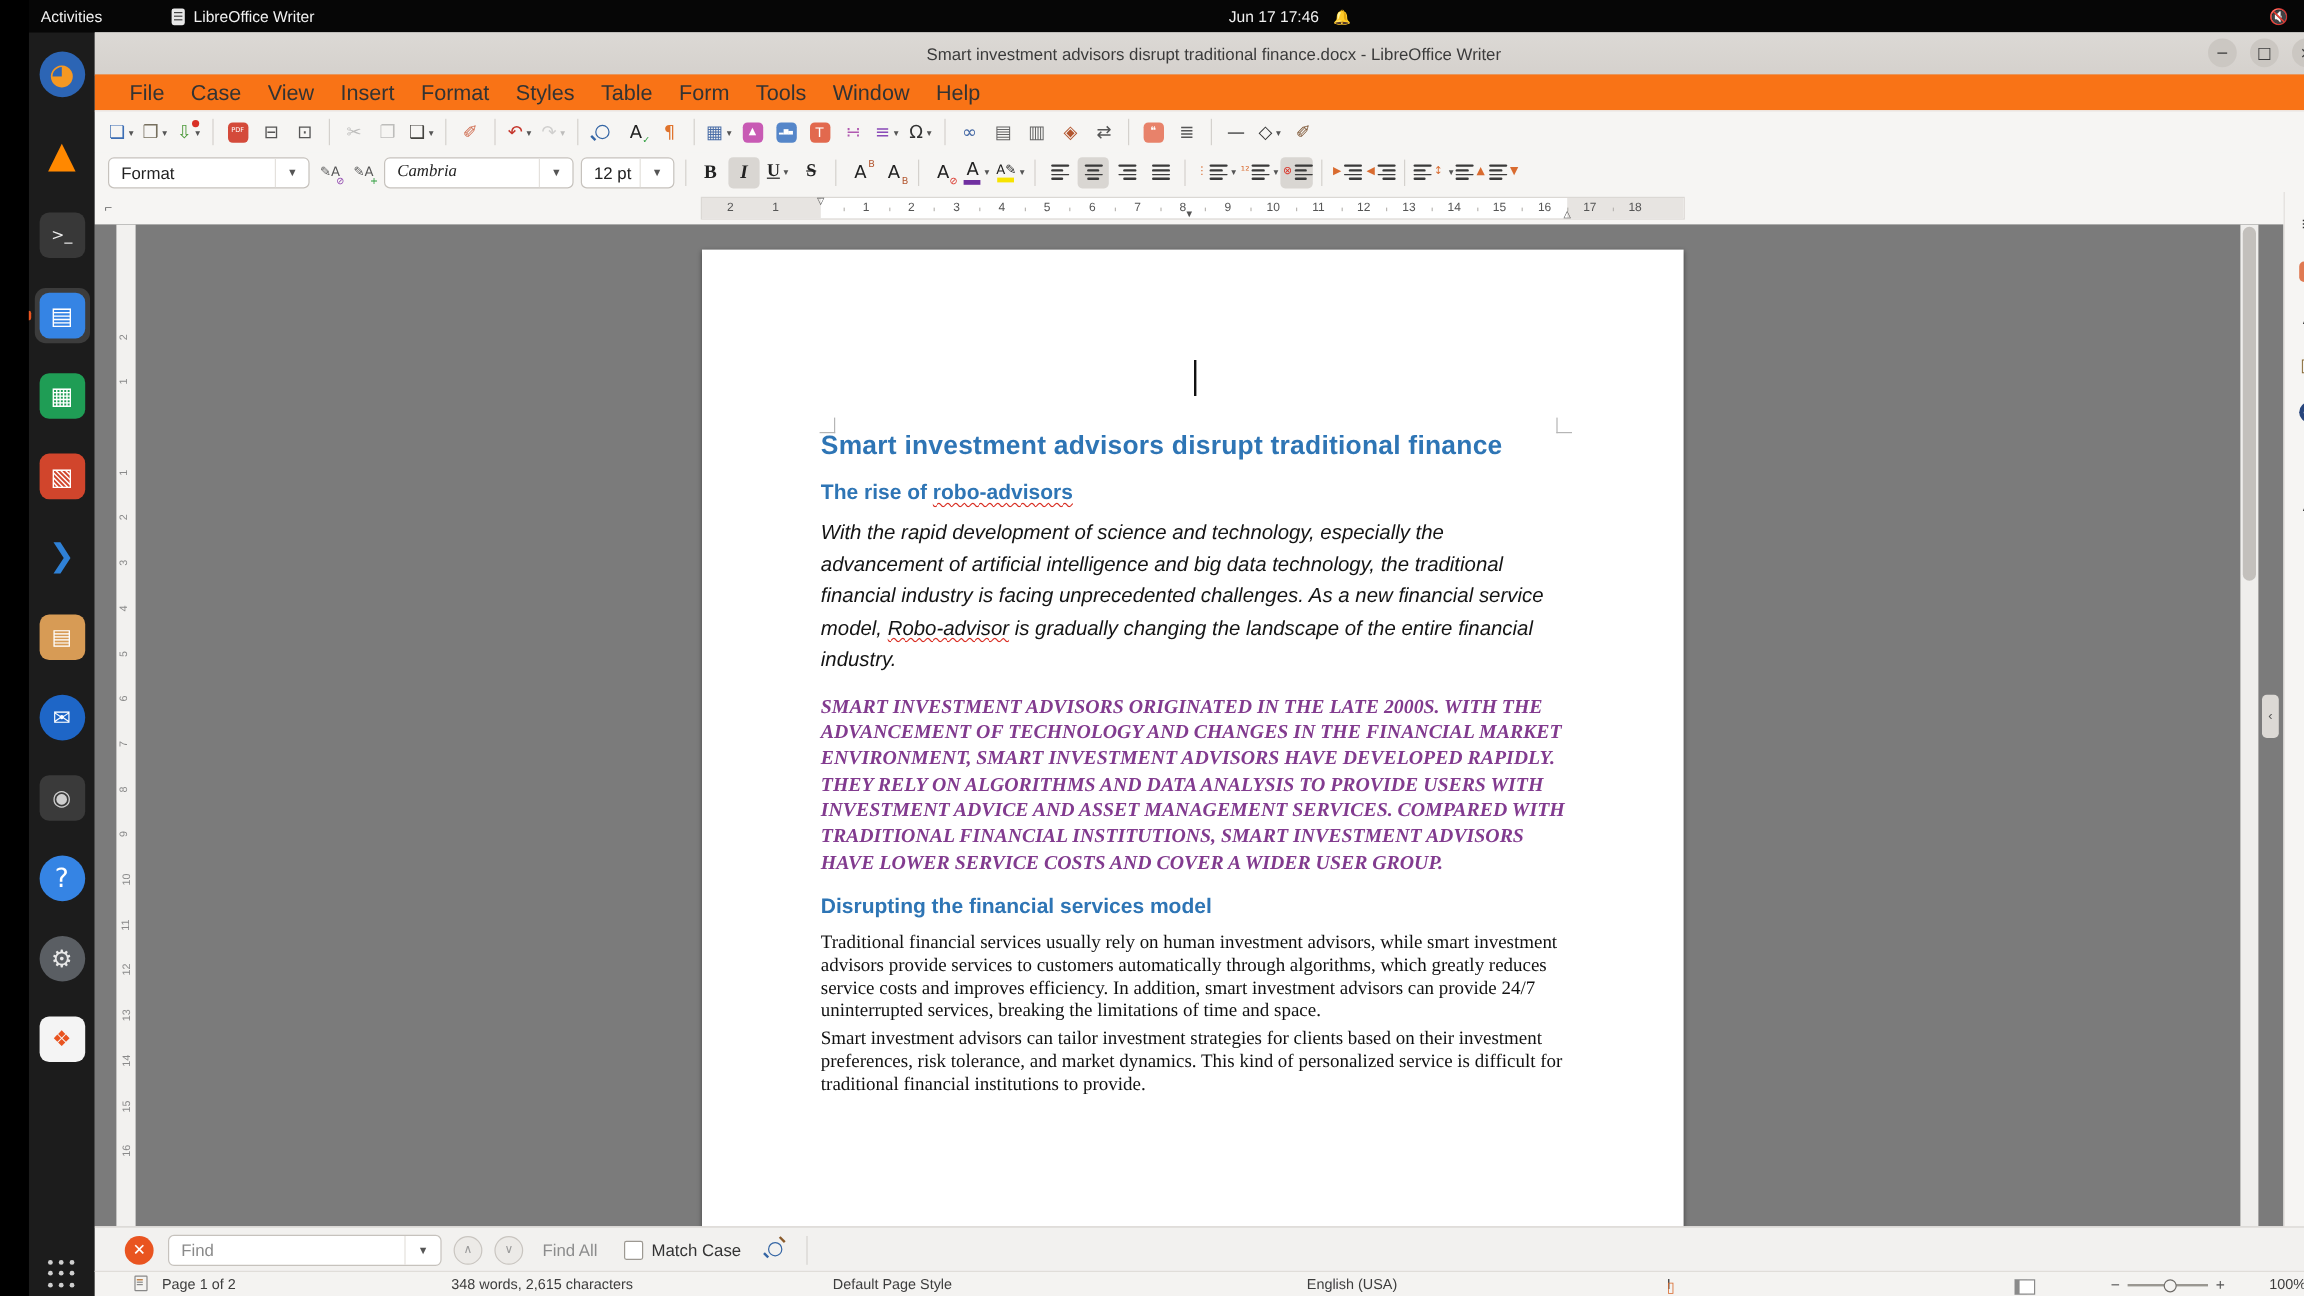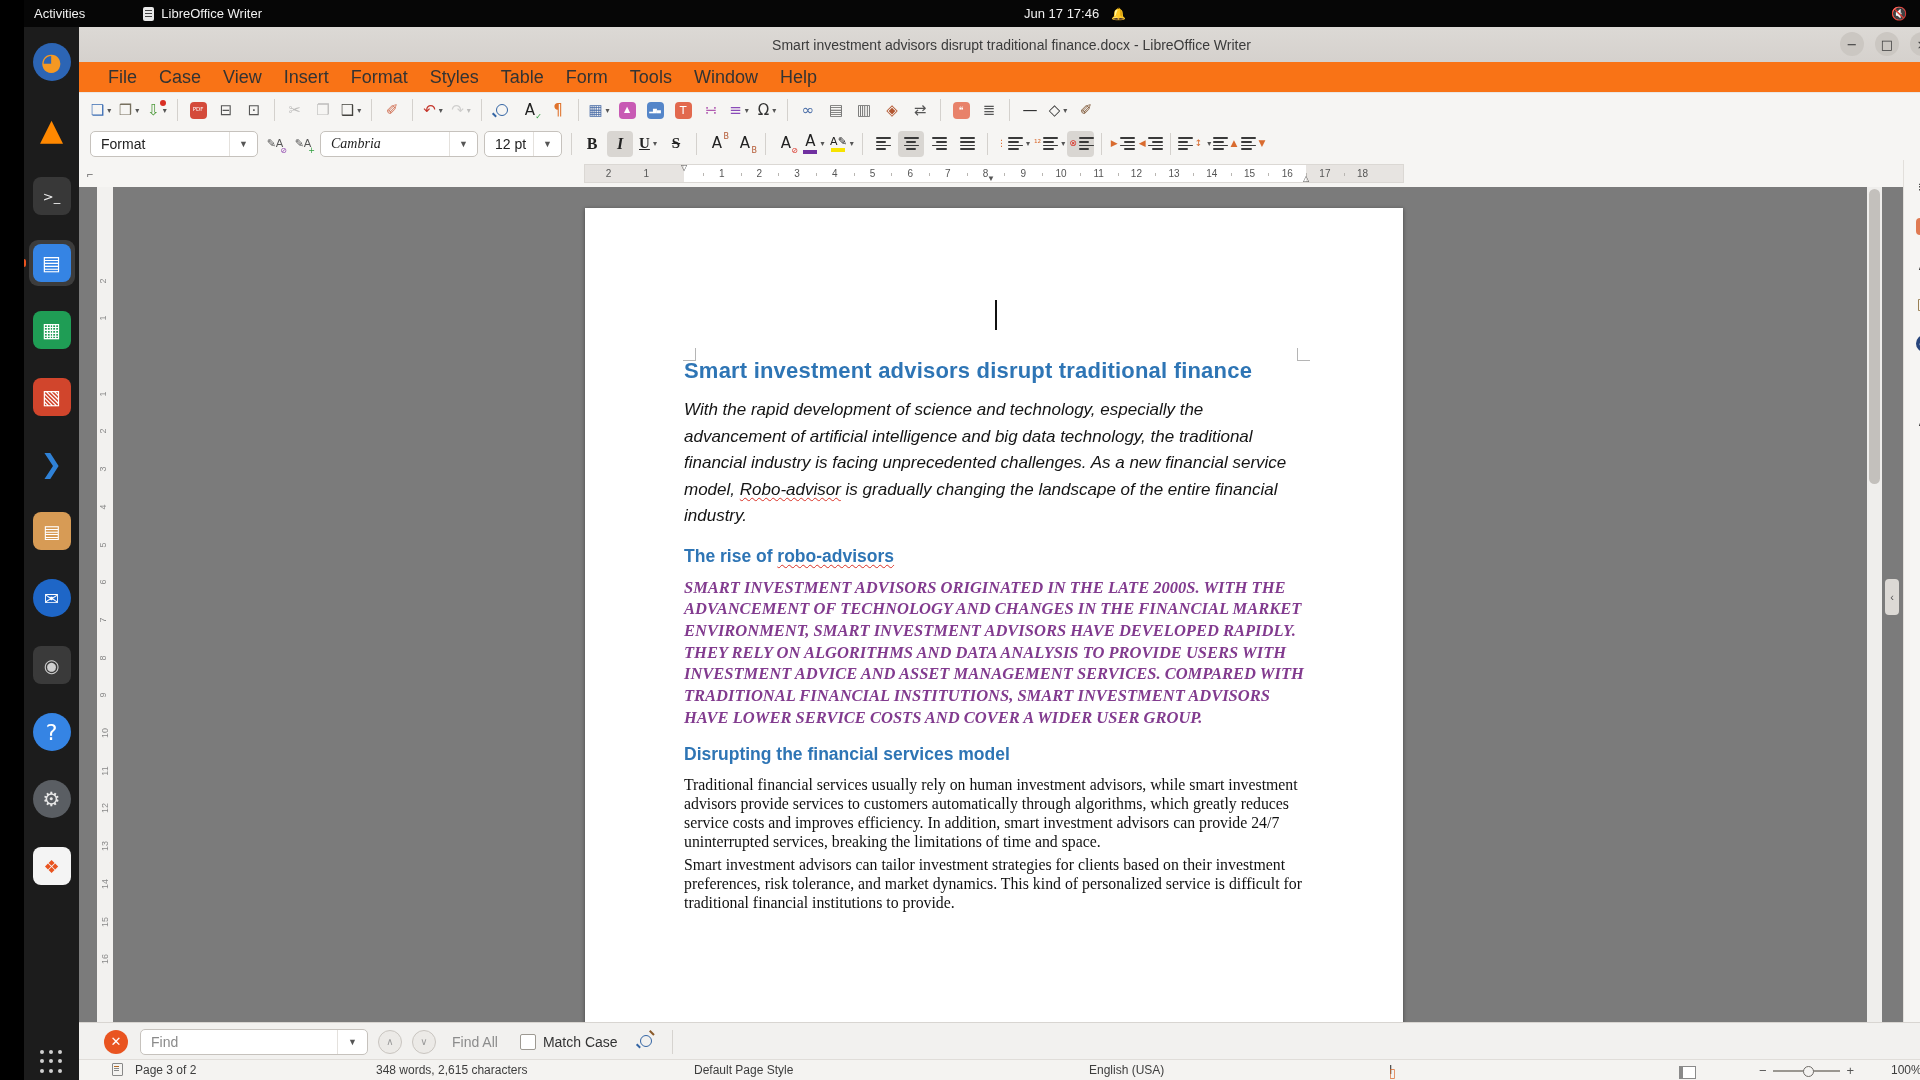--- a/index.html
+++ b/index.html
@@ -618,22 +618,22 @@
           <span class="vr-num" style="top: 729.5px;">15</span>
           <span class="vr-num" style="top: 767.2px;">16</span>
         </div>
 
       <div id="page">
         <div class="cornermark l"></div>
         <div class="cornermark r"></div>
         <div id="caret"></div>
         <div id="doc-content">
             <div class="para p-title">Smart investment advisors disrupt traditional finance</div>
+            <div class="para p-heading">The rise of <span class="sp">robo-advisors</span></div>
             <div class="para p-lead">With the rapid development of science and technology, especially the advancement of artificial intelligence and big data technology, the traditional financial industry is facing unprecedented challenges. As a new financial service model, <span class="sp">Robo-advisor</span> is gradually changing the landscape of the entire financial industry.</div>
-            <div class="para p-heading">The rise of <span class="sp">robo-advisors</span></div>
             <div class="para p-purple">SMART INVESTMENT ADVISORS ORIGINATED IN THE LATE 2000S. WITH THE ADVANCEMENT OF TECHNOLOGY AND CHANGES IN THE FINANCIAL MARKET ENVIRONMENT, SMART INVESTMENT ADVISORS HAVE DEVELOPED RAPIDLY. THEY RELY ON ALGORITHMS AND DATA ANALYSIS TO PROVIDE USERS WITH INVESTMENT ADVICE AND ASSET MANAGEMENT SERVICES. COMPARED WITH TRADITIONAL FINANCIAL INSTITUTIONS, SMART INVESTMENT ADVISORS HAVE LOWER SERVICE COSTS AND COVER A WIDER USER GROUP.</div>
             <div class="para p-heading">Disrupting the financial services model</div>
             <div class="para p-body">Traditional financial services usually rely on human investment advisors, while smart investment advisors provide services to customers automatically through algorithms, which greatly reduces service costs and improves efficiency. In addition, smart investment advisors can provide 24/7 uninterrupted services, breaking the limitations of time and space.</div>
             <div class="para p-body">Smart investment advisors can tailor investment strategies for clients based on their investment preferences, risk tolerance, and market dynamics. This kind of personalized service is difficult for traditional financial institutions to provide.</div>
           </div>
       </div>
 
       <div id="vscroll">
         <div class="thumb"></div>
       </div>
@@ -682,21 +682,21 @@
       <span id="match-case">
         <span class="box"></span>
         <span>Match Case</span>
       </span>
       <span id="find-fr"><span class="magc"></span></span>
       <span class="fsep"></span>
     </div>
 
     <div id="statusbar">
       <span id="sb-doc-ic"></span>
-      <span style="left:56px">Page 3 of 2</span>
+      <span style="left:56px">Page 1 of 2</span>
       <span style="left:297px">348 words, 2,615 characters</span>
       <span style="left:615px">Default Page Style</span>
       <span style="left:1010px">English (USA)</span>
       <span id="sb-sel-ic"><span style="color:#d96b2f">▯</span>I</span>
       <span style="left:1600px">
         <span class="pgico on"></span>
         <span class="pgico"></span>
         <span class="pgico book"></span>
       </span>
       <span id="zoomslider">

